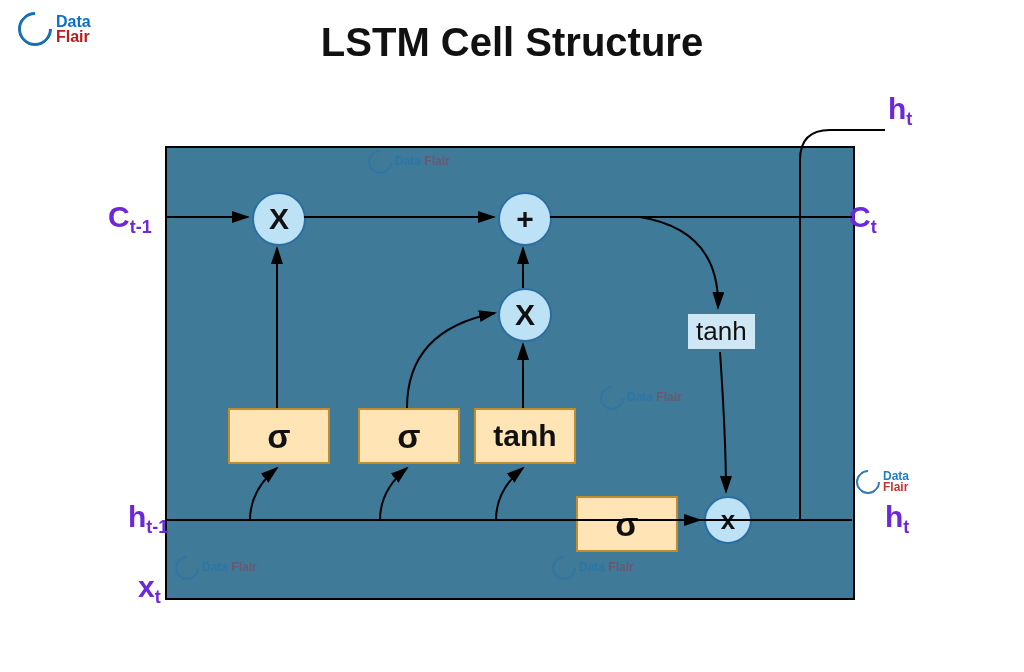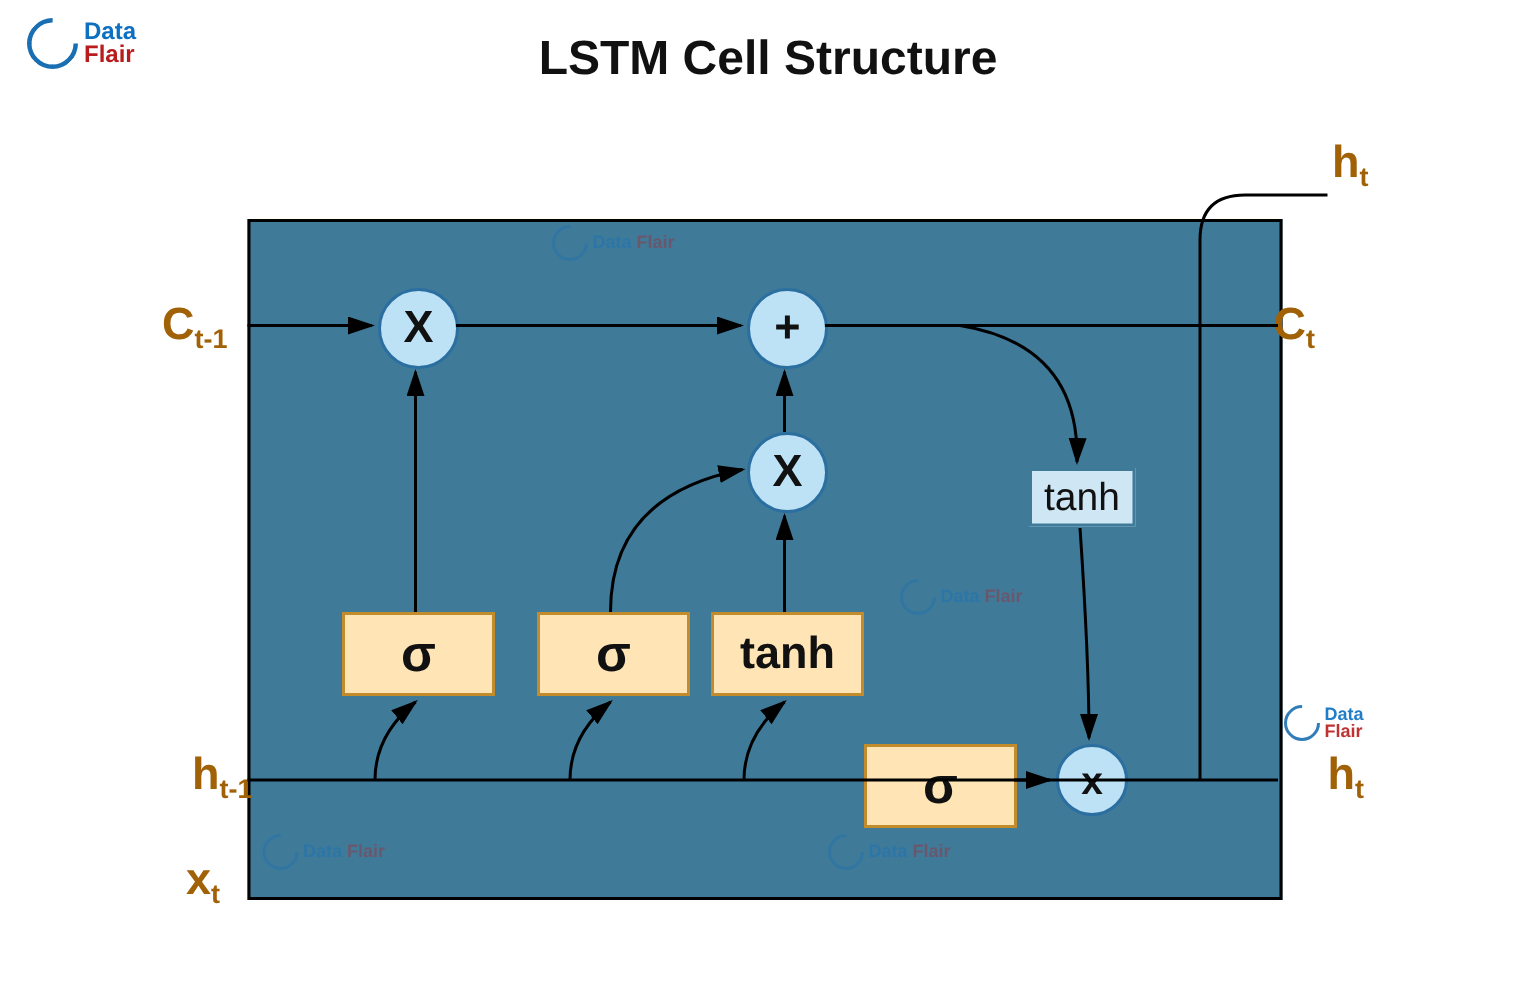--- a/index.html
+++ b/index.html
@@ -10,21 +10,21 @@
     background: #ffffff;
     font-family: Arial, sans-serif;
     position: relative;
     overflow: hidden;
   }
   .title {
     position: absolute;
     top: 20px;
     left: 50%;
     transform: translateX(-50%);
-    font-size: 32px;
+    font-size: 40px;
     font-weight: bold;
     color: #111;
   }
   .logo {
     position: absolute;
     top: 12px;
     left: 18px;
     display: flex;
     align-items: center;
     gap: 4px;
@@ -61,21 +61,21 @@
     top: 146px;
     width: 686px;
     height: 450px;
     background: #3f7a99;
     border: 2px solid #000;
   }
   .ext-label {
     position: absolute;
     font-size: 30px;
     font-weight: bold;
-    color: #a16207;
+    color: #6d28d9;
   }
   .sub {
     font-size: 18px;
     position: relative;
     top: 6px;
   }
   .gate-box {
     position: absolute;
     background: #ffe4b5;
     border: 2px solid #c28c2d;
@@ -130,21 +130,21 @@
 </div>
 
 <div class="cell-box"></div>
 
 <div class="ext-label" style="left:108px; top:200px;">
   <span>C</span><span class="sub">t-1</span>
 </div>
 <div class="ext-label" style="left:128px; top:500px;">
   <span>h</span><span class="sub">t-1</span>
 </div>
-<div class="ext-label" style="left:124px; top:570px;">
+<div class="ext-label" style="left:138px; top:570px;">
   <span>x</span><span class="sub">t</span>
 </div>
 <div class="ext-label" style="left:849px; top:200px;">
   <span>C</span><span class="sub">t</span>
 </div>
 <div class="ext-label" style="left:885px; top:500px;">
   <span>h</span><span class="sub">t</span>
 </div>
 <div class="ext-label" style="left:888px; top:92px;">
   <span>h</span><span class="sub">t</span>

